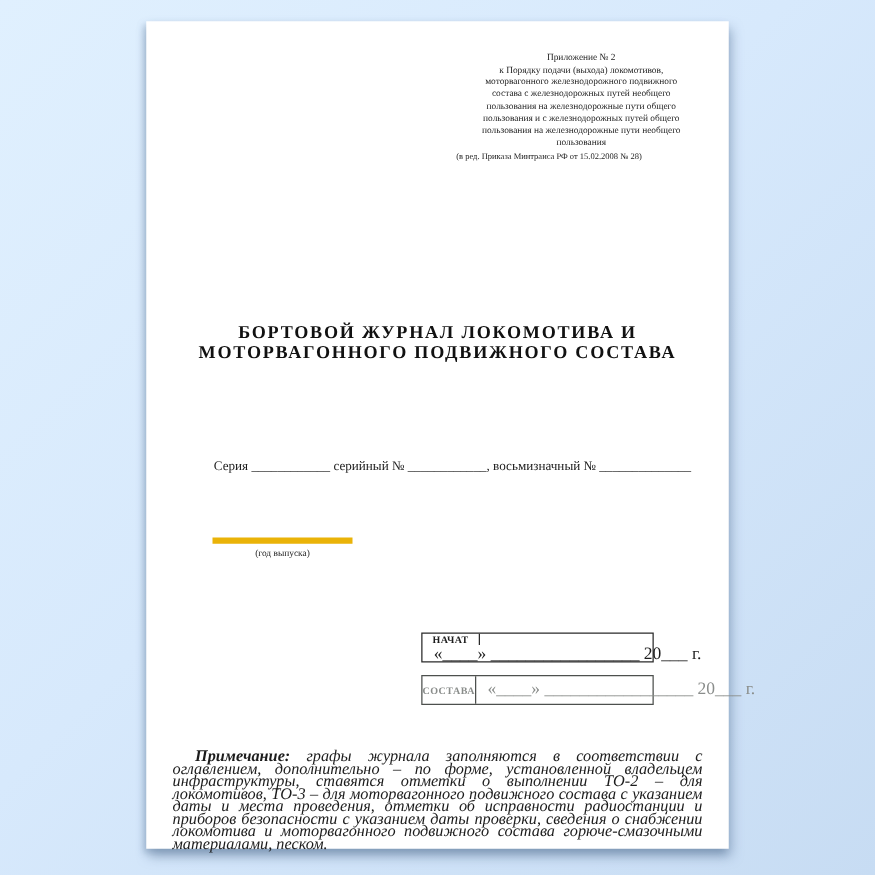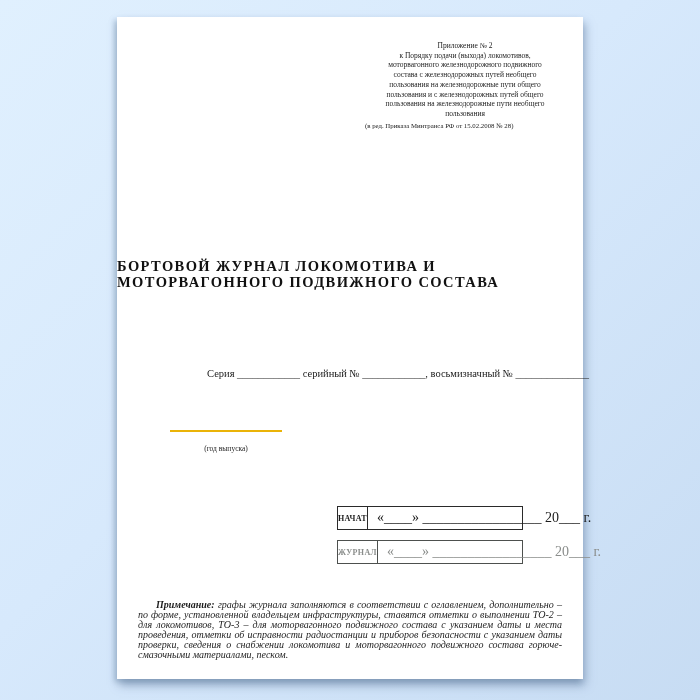--- a/index.html
+++ b/index.html
@@ -20,53 +20,53 @@
     position: absolute; left: 248px; top: 24px; width: 200px;
     font-size: 7.5px; line-height: 9.7px; color: #1c1c1c;
     white-space: pre-line; text-align: center;
   }
   .appendix-edition {
     position: absolute; left: 248px; top: 105px; width: 200px;
     font-size: 6.8px; color: #1c1c1c; text-align: left;
   }
   .doc-title {
     position: absolute; left: 0; top: 241px; width: 466px;
-    text-align: left; font-weight: bold; font-size: 14.5px;
+    text-align: center; font-weight: bold; font-size: 14.5px;
     line-height: 16px; letter-spacing: 1.4px; color: #111;
     white-space: pre-line;
   }
   .series-line {
     position: absolute; left: 54px; top: 351px; width: 400px;
-    font-size: 10.5px; color: #1c1c1c; white-space: nowrap; margin-left: 36px;
+    font-size: 10.5px; color: #1c1c1c; white-space: nowrap;
   }
   .year-blank {
     position: absolute; left: 53px; top: 413px; width: 112px;
-    border-top: 2px solid #eab308;
-    text-align: center; font-size: 7.5px; color: #1c1c1c; padding-top: 12px;
+    border-top: 5px solid #eab308;
+    text-align: center; font-size: 7.5px; color: #1c1c1c; padding-top: 3px;
   }
   .date-box {
     position: absolute; left: 220px; width: 184px; height: 22px;
     border: 1px solid #2a2a2a; display: flex; align-items: stretch;
     background: #fff;
   }
-  .date-box.started  { top: 489px; color: #1c1c1c; }
+  .date-box.started  { top: 489px; color: #1c1c1c; flex-direction: column; }
   .date-box.finished { top: 523px; color: #8a8d8b; border-color: #4d504e; }
   .date-box .box-label {
     width: 45px; border-right: 1px solid #2a2a2a;
     display: flex; align-items: center; justify-content: center;
     font-size: 8px; font-weight: bold; letter-spacing: 0.4px;
   }
   .date-box.finished .box-label { border-right-color: #4d504e; }
   .date-box .box-value {
     flex: 1; display: flex; align-items: center;
     padding-left: 9px; font-size: 14px; white-space: nowrap;
   }
   .footnote {
     position: absolute; left: 21px; top: 583px; width: 424px;
-    font-size: 10px; line-height: 10px; font-style: italic;
+    font-size: 13px; line-height: 10px; font-style: italic;
     text-align: justify; text-indent: 18px; color: #1c1c1c; margin: 0;
   }
   .footnote .note-label { font-weight: bold; }
 </style>
 </head>
 <body>
 
 <div class="canvas">
   <div class="paper">
 
@@ -89,21 +89,21 @@
     <div class="year-blank">
       <span>(год выпуска)</span>
     </div>
 
     <div class="date-box started">
       <div class="box-label">НАЧАТ</div>
       <div class="box-value">«____» _________________ 20___ г.</div>
     </div>
 
     <div class="date-box finished">
-      <div class="box-label">ЖУРНАЛ</div>
+      <div class="box-label">СОСТАВА</div>
       <div class="box-value">«____» _________________ 20___ г.</div>
     </div>
 
     <p class="footnote">
       <span class="note-label">Примечание:</span>
       <span>графы журнала заполняются в соответствии с оглавлением, дополнительно – по форме, установленной владельцем инфраструктуры, ставятся отметки о выполнении ТО-2 – для локомотивов, ТО-3 – для моторвагонного подвижного состава с указанием даты и места проведения, отметки об исправности радиостанции и приборов безопасности с указанием даты проверки, сведения о снабжении локомотива и моторвагонного подвижного состава горюче-смазочными материалами, песком.</span>
     </p>
 
   </div>
 </div>

